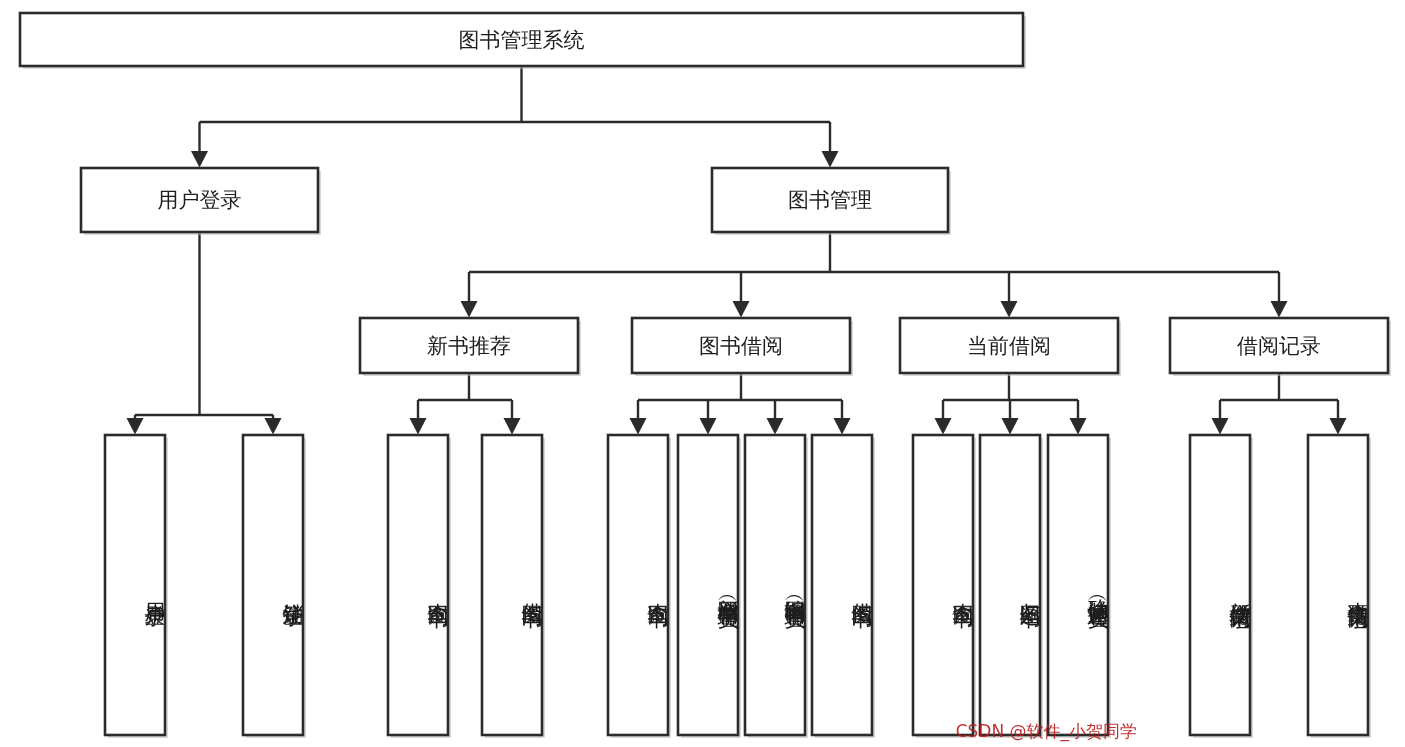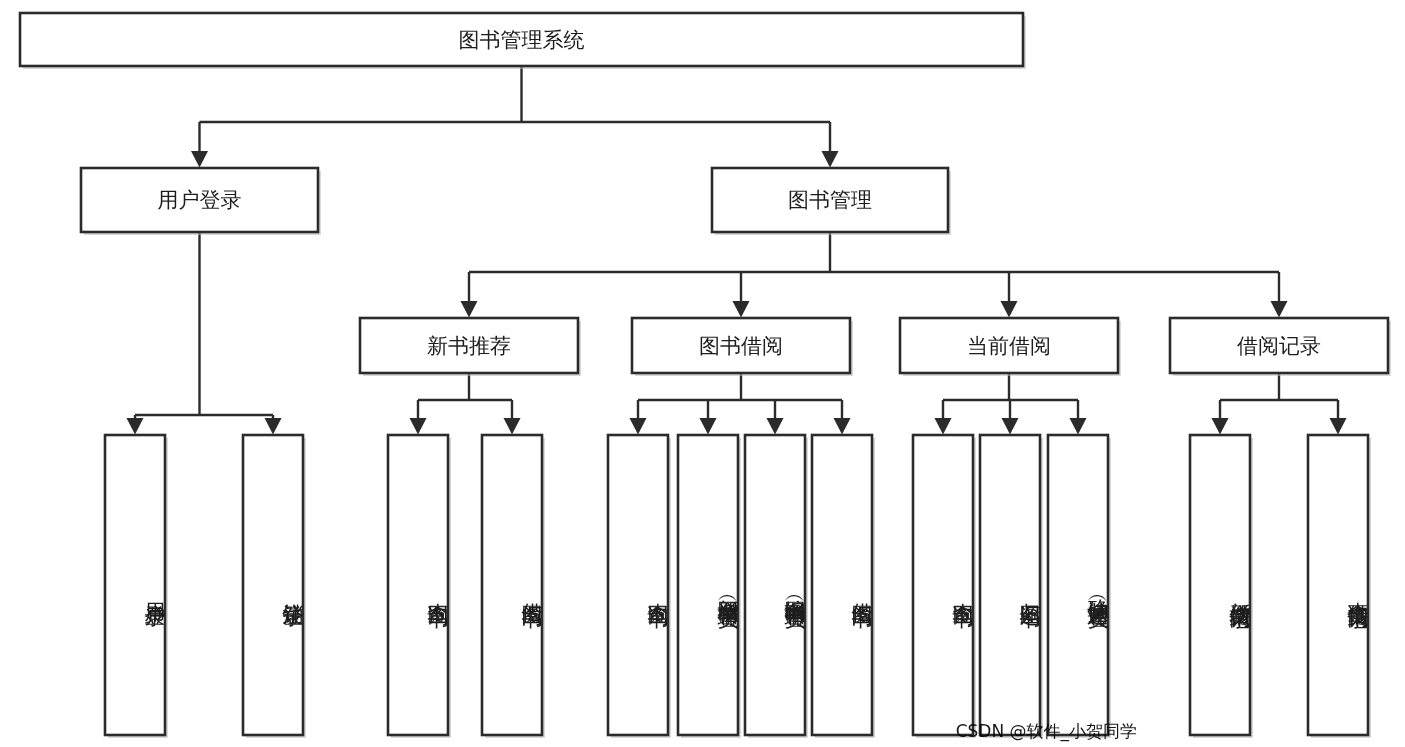--- a/index.html
+++ b/index.html
@@ -70,21 +70,21 @@
     white-space: nowrap;
     pointer-events: none;
     user-select: none;
   }
   .watermark {
     position: absolute;
     right: 8px;
     bottom: 4px;
     font-family: "DejaVu Sans", "Liberation Sans", sans-serif;
     font-size: 17px;
-    color: #000000;
+    color: #b91c1c;
     opacity: 0.9;
     white-space: nowrap;
     user-select: none;
   }
 </style>
 </head>
 <body>
 
 <div id="diagram-root">
 

